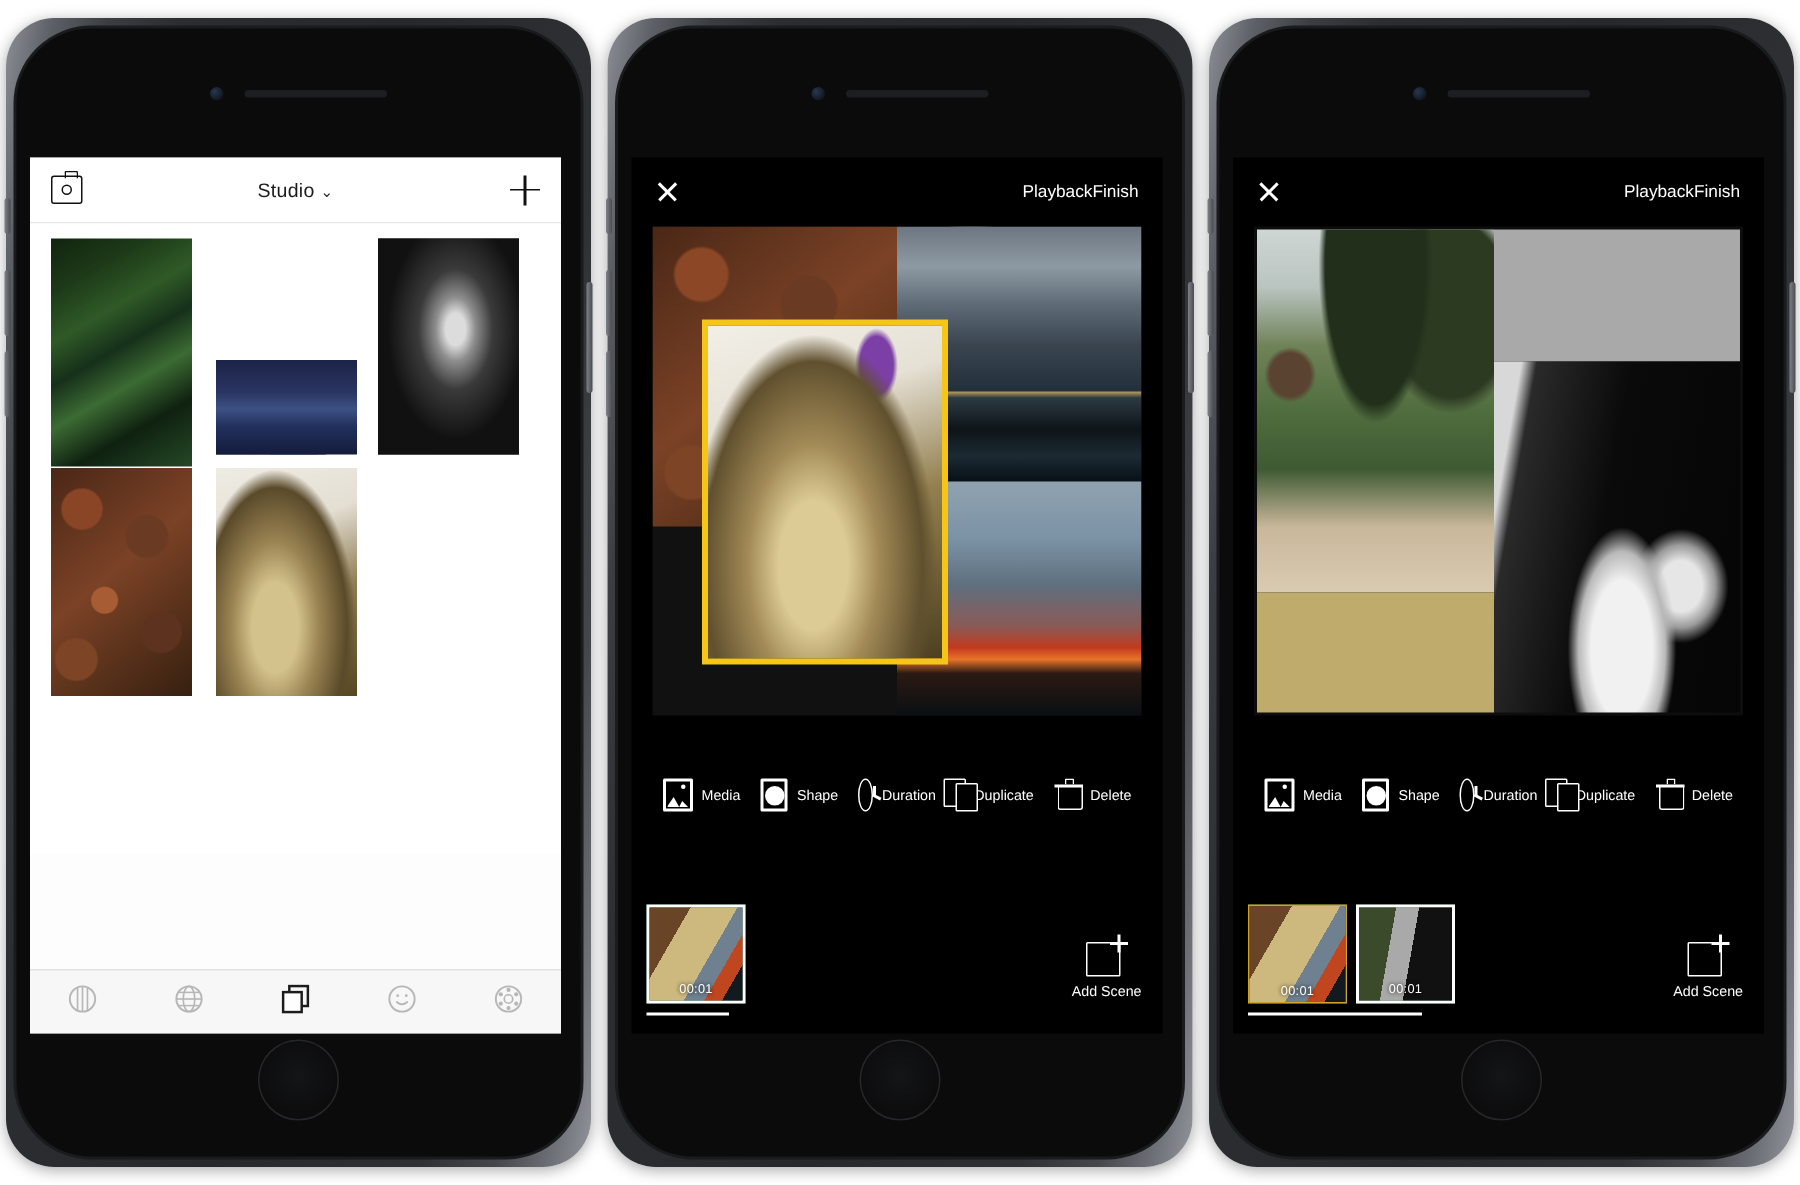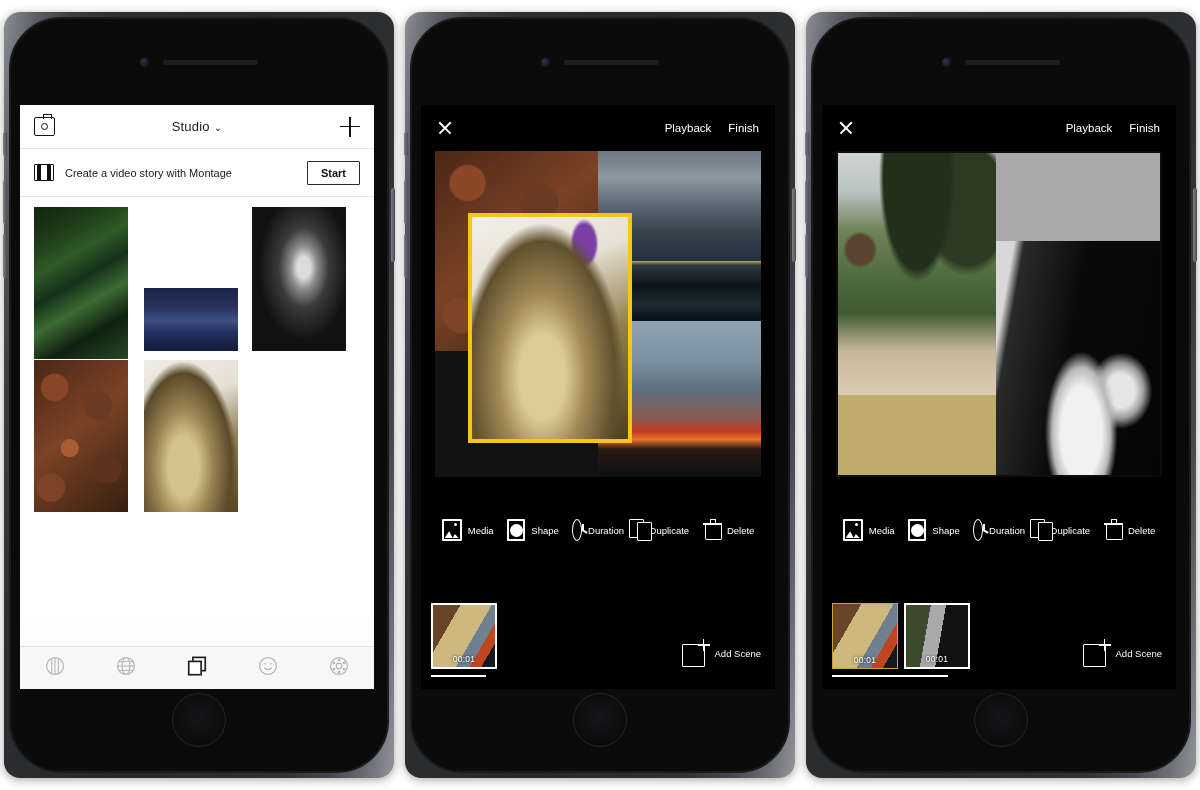--- a/index.html
+++ b/index.html
@@ -7,21 +7,21 @@
     width: 1200px; height: 790px;
     background: #ffffff;
     font-family: "Liberation Sans", sans-serif;
     overflow: hidden;
   }
   .stage { position: relative; width: 1200px; height: 790px; background: #fff; }
 
   
   .phone {
     position: absolute; top: 12px; width: 390px; height: 766px;
-    border-radius: 16px;
+    border-radius: 32px;
     background: linear-gradient(100deg,#8d9096 0%,#5c5f65 6%,#3b3d42 13%,#2b2d31 22%,#26282c 50%,#2e3034 78%,#45474c 88%,#6e7177 95%,#93969c 100%);
     padding: 5px;
     box-shadow: 0 2px 10px rgba(0,0,0,.35);
   }
   .phone.p1 { left: 4px; }
   .phone.p2 { left: 405px; }
   .phone.p3 { left: 806px; }
 
   .phone-inner {
     position: relative; width: 100%; height: 100%;
@@ -109,21 +109,21 @@
 
   
   .edit-hdr {
     height: 46px; display: flex; align-items: center; padding: 0 16px; color: #fff;
   }
   .x-icon { width: 16px; height: 16px; position: relative; }
   .x-icon:before, .x-icon:after {
      content:""; position:absolute; left:0; top:7px; width:16px; height:1.6px; background:#fff; }
   .x-icon:before { transform: rotate(45deg); }
   .x-icon:after  { transform: rotate(-45deg); }
-  .hdr-actions { margin-left: auto; display: flex; gap: 17px; }
+  .hdr-actions { margin-left: auto; display: flex; gap: 0; }
   .hdr-actions span { font-size: 11.5px; color: #fff; }
   .hdr-actions .bold { font-weight: normal; }
 
   .canvas {
     position: relative; width: 326px; height: 326px; margin: 0 auto;
     background: #111; overflow: hidden;
   }
   .cell { position: absolute; background-size: cover; background-position: center; }
   .sel-frame {
     position: absolute; border: 4px solid #f5c518; box-sizing: border-box;
@@ -164,21 +164,21 @@
   .scenes { position: absolute; left: 10px; bottom: 20px; display: flex; gap: 6px; }
   .scene { position: relative; width: 66px; height: 66px; background: #14532d; }
   .scene .thumb { position:absolute; inset:0; background-size: cover; background-position:center; }
   .scene.selected { border: 2.5px solid #fff; }
   .scene.yellow-sel { border: 1.5px solid #cda32a; }
   .scene-time { position: absolute; bottom: 3px; left: 0; right: 0; text-align: center;
      font-size: 8.5px; color: #fff; text-shadow: 0 0 3px #000; letter-spacing: .2px; }
   .scene-underline { position: absolute; left: 10px; bottom: 12px; height: 2px; background: #fff; }
 
   .add-scene { position: absolute; right: 14px; bottom: 22px;
-     display: flex; flex-direction: row; align-items: center; gap: 5px; }
+     display: flex; flex-direction: column; align-items: center; gap: 5px; }
   .add-glyph { position: relative; width: 28px; height: 28px; }
   .add-glyph .sq { position: absolute; left: 0; bottom: 0; width: 23px; height: 23px;
      border: 1.8px solid #fff; border-radius: 1px; }
   .add-glyph .pl { position: absolute; right: 0; top: 0; width: 12px; height: 12px; }
   .add-glyph .pl:before, .add-glyph .pl:after { content:""; position:absolute; background:#fff; }
   .add-glyph .pl:before { left:0; top:5.2px; width:12px; height:1.6px; }
   .add-glyph .pl:after  { top:0; left:5.2px; height:12px; width:1.6px; }
   .add-label { font-size: 9.5px; color: #fff; }
 </style>
 </head>
@@ -202,25 +202,20 @@
         <div class="hdr">
           <div class="icon-folder">
               <span></span>
             </div>
           <div class="hdr-title">
             <span>Studio</span><span class="chev">⌄</span>
           </div>
           <div class="icon-plus"></div>
         </div>
 
-        <div class="promo">
-          <div class="icon-film"></div>
-          <div class="promo-text">Create a video story with Montage</div>
-          <div class="start-btn">Start</div>
-        </div>
 
         <div class="gallery">
           <div class="tile" style="left:14px;top:10px;width:94px;height:152px;
                background-image:linear-gradient(150deg,#11240f 0%,#1d3a18 18%,#2f5a27 34%,#16301a 48%,#3c6b33 62%,#0f2110 78%,#254826 100%),
                radial-gradient(circle at 30% 25%,#4c7d3e 0 14%,transparent 15%),
                radial-gradient(circle at 62% 55%,#56903f 0 11%,transparent 12%),
                radial-gradient(circle at 40% 78%,#2c5624 0 16%,transparent 17%);"></div>
 
           <div class="tile" style="left:124px;top:91px;width:94px;height:63px;
                background-image:linear-gradient(180deg,#1b2347 0%,#2a3563 34%,#3d5184 52%,#22305e 70%,#141c3c 100%),

